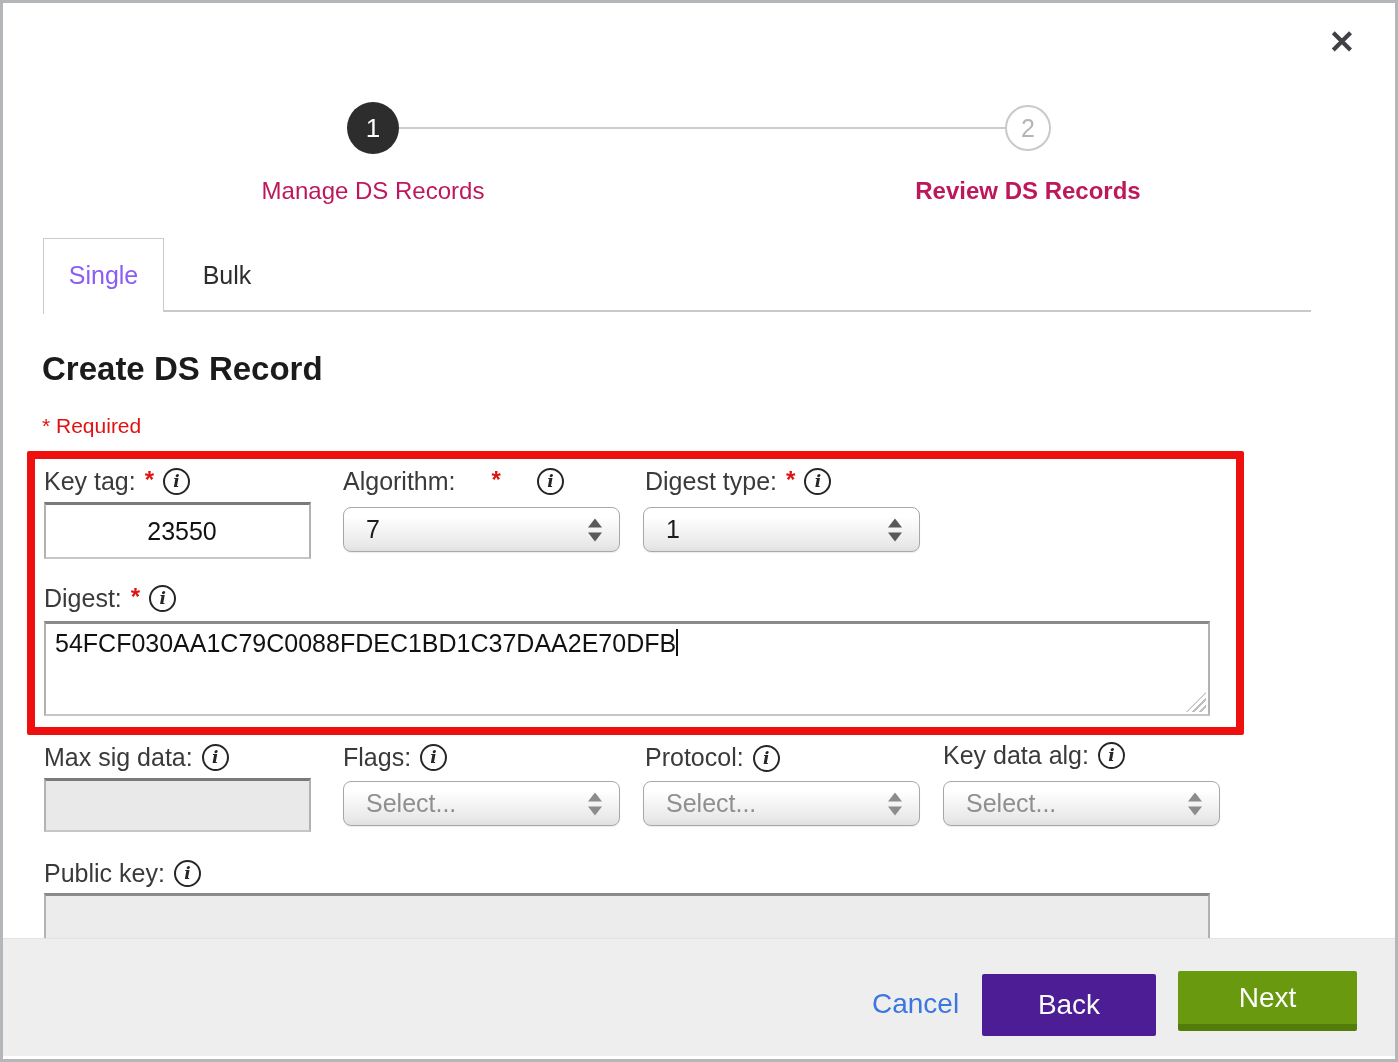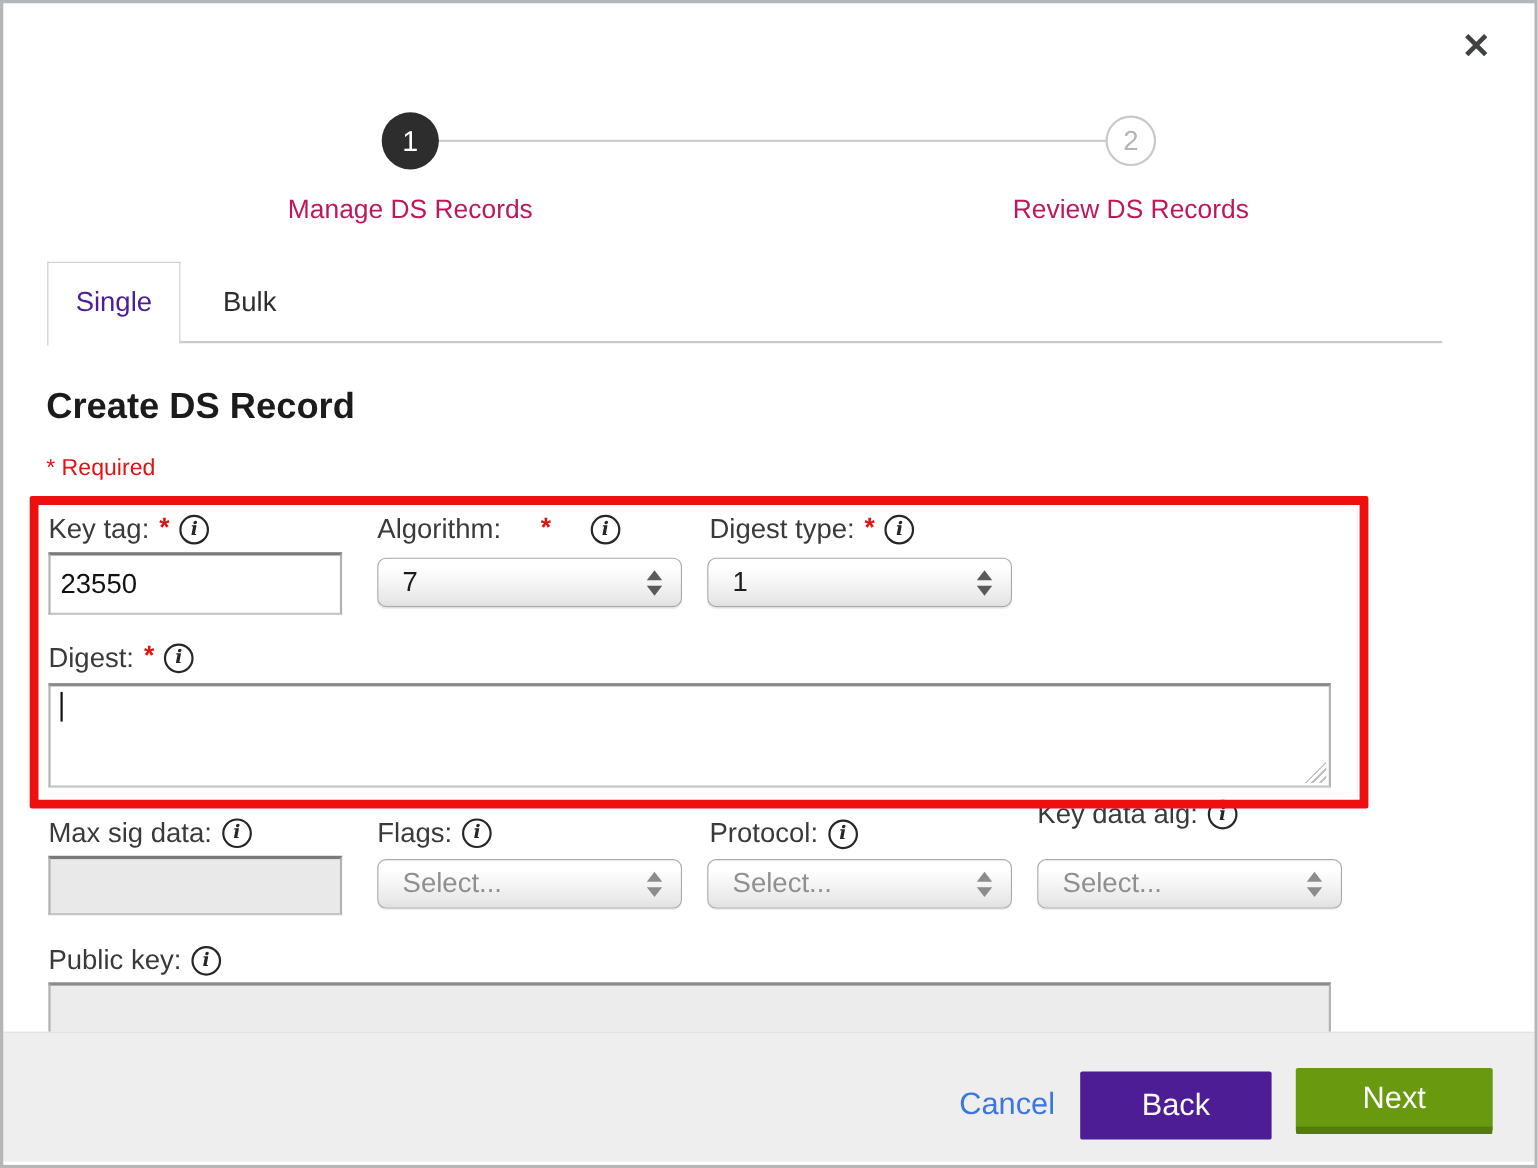--- a/index.html
+++ b/index.html
@@ -24,26 +24,26 @@
     position:absolute; left:347px; top:102px; width:52px; height:52px; border-radius:50%;
     background:#2d2d2d; color:#ffffff; font-size:26px; display:flex; align-items:center; justify-content:center;
   }
   .step-circle-2 {
     position:absolute; left:1005px; top:105px; width:46px; height:46px; border-radius:50%;
     background:#ffffff; border:2px solid #c9c9c9; color:#b5b5b5; font-size:25px;
     display:flex; align-items:center; justify-content:center;
   }
   .step-label { position:absolute; top:177px; width:360px; text-align:center; font-size:24px; color:#be185d; }
   .step-label.s1 { left:193px; }
-  .step-label.s2 { left:848px; }
+  .step-label.s2 { left:848px;font-weight:bold; }
   
   .tab-single {
     position:absolute; left:43px; top:238px; width:121px; height:74px; background:#ffffff;
     border:1px solid #cbcbcb; border-bottom:none; z-index:2;
-    display:flex; align-items:center; justify-content:center; font-size:25px; color:#4c1d95; cursor:pointer;
+    display:flex; align-items:center; justify-content:center; font-size:25px; color:#8b5cf6; cursor:pointer;
   }
   .tab-bulk {
     position:absolute; left:164px; top:239px; width:126px; height:72px;
     display:flex; align-items:center; justify-content:center; font-size:25px; color:#2d2d2d; cursor:pointer;
   }
   .tab-underline { position:absolute; left:163px; top:310px; width:1148px; height:2px; background:#c9c9c9; }
   .tab-left-tail { position:absolute; left:43px; top:311px; width:1px; height:3px; background:#cbcbcb; }
   
   .page-title { position:absolute; left:42px; top:350px; font-size:33px; font-weight:700; color:#1b1b1b; }
   .required-note { position:absolute; left:42px; top:414px; font-size:21px; color:#e01212; }
@@ -144,21 +144,21 @@
     </span>
 </div>
 <div class="field-label" style="left:645px; top:467px;">
   <span>Digest type:</span>
   <span class="req-star">*</span>
   <span class="info-icon">
       <i>i</i>
     </span>
 </div>
 
-<div class="text-input" style="left:44px; top:502px; width:267px; height:57px;">
+<div class="text-input" style="left:44px; top:502px; width:267px; height:57px;justify-content:center;">
   <span>23550</span>
 </div>
 <div class="select" style="left:343px; top:507px; width:277px;">
   <span>7</span>
   <span class="spin">
       <span class="up"></span>
       <span class="down"></span>
     </span>
 </div>
 <div class="select" style="left:643px; top:507px; width:277px;">
@@ -170,21 +170,21 @@
 </div>
 
 <div class="field-label" style="left:44px; top:584px;">
   <span>Digest:</span>
   <span class="req-star">*</span>
   <span class="info-icon">
       <i>i</i>
     </span>
 </div>
 <div class="textarea" style="left:44px; top:621px; width:1166px; height:95px;">
-  <span class="text-cursor"></span>
+  <span>54FCF030AA1C79C0088FDEC1BD1C37DAA2E70DFB</span><span class="text-cursor"></span>
   <span class="resize-handle"></span>
 </div>
 
 <div class="field-label" style="left:44px; top:743px;">
   <span>Max sig data:</span>
   <span class="info-icon">
       <i>i</i>
     </span>
 </div>
 <div class="field-label" style="left:343px; top:743px;">
@@ -192,21 +192,21 @@
   <span class="info-icon">
       <i>i</i>
     </span>
 </div>
 <div class="field-label" style="left:645px; top:743px;align-items:flex-end;">
   <span>Protocol:</span>
   <span class="info-icon">
       <i>i</i>
     </span>
 </div>
-<div class="field-label" style="left:943px; top:726px;text-align:right;">
+<div class="field-label" style="left:943px; top:741px;text-align:right;">
   <span>Key data alg:</span>
   <span class="info-icon">
       <i>i</i>
     </span>
 </div>
 
 <div class="text-input disabled" style="left:44px; top:778px; width:267px; height:54px;">
   <span></span>
 </div>
 <div class="select placeholder" style="left:343px; top:781px; width:277px;">

